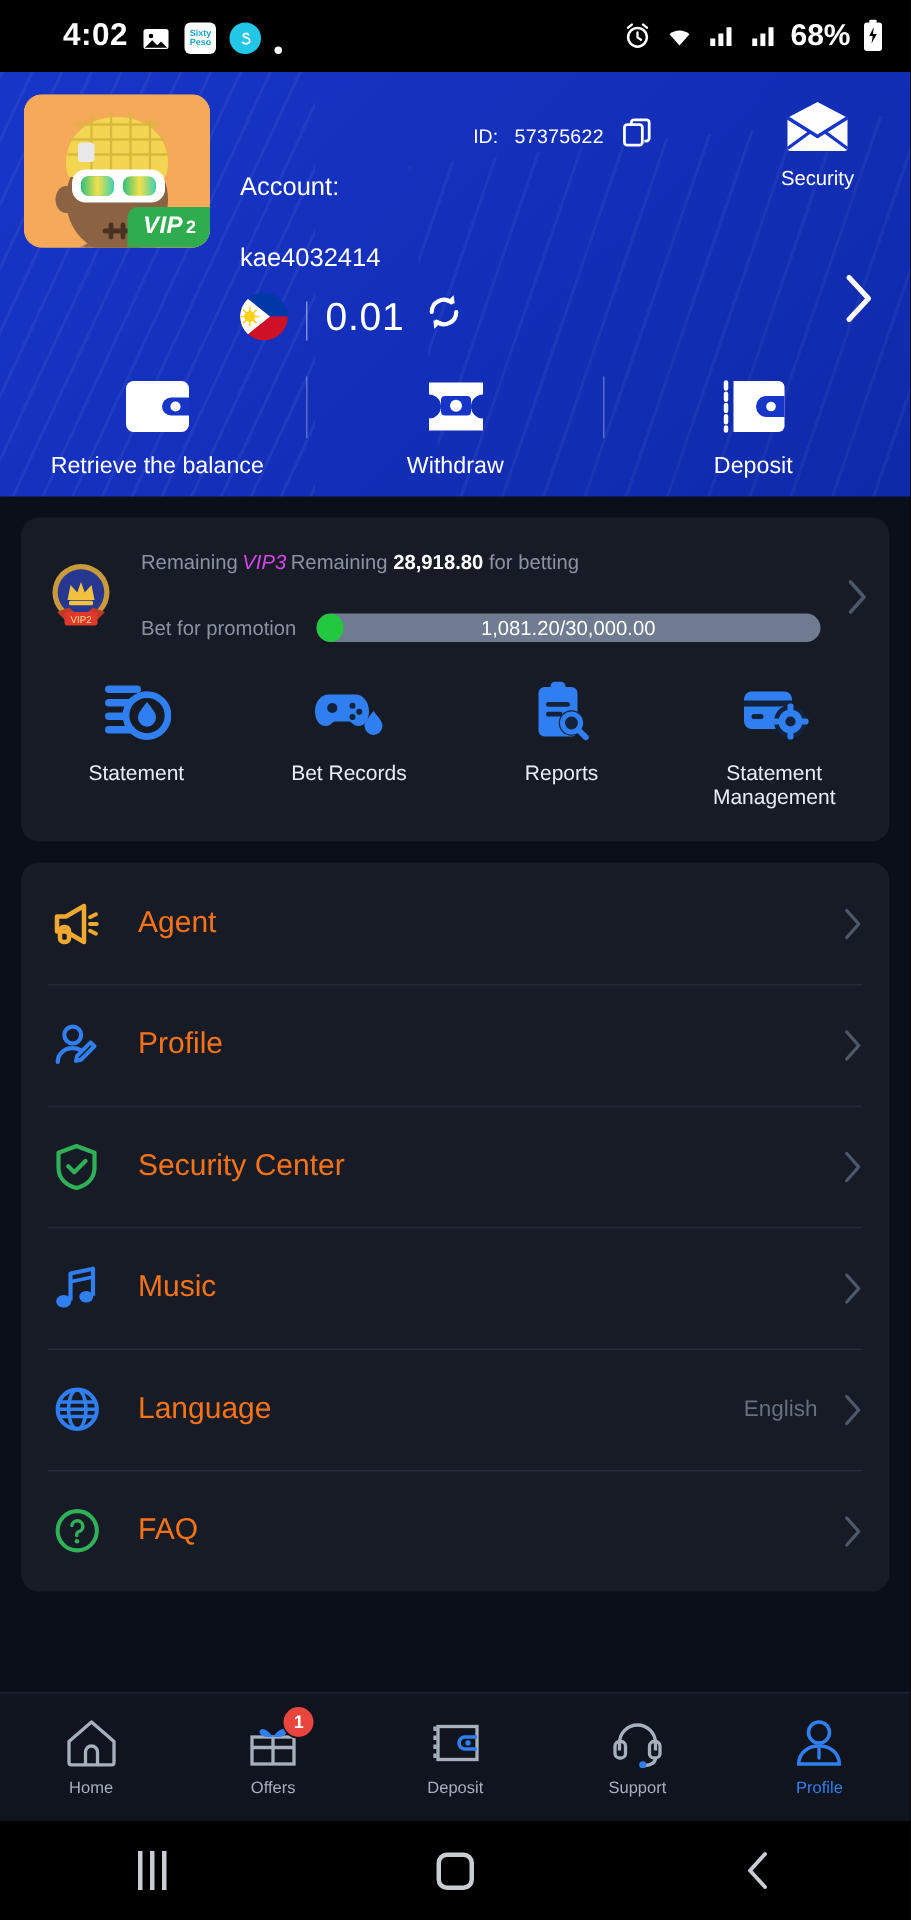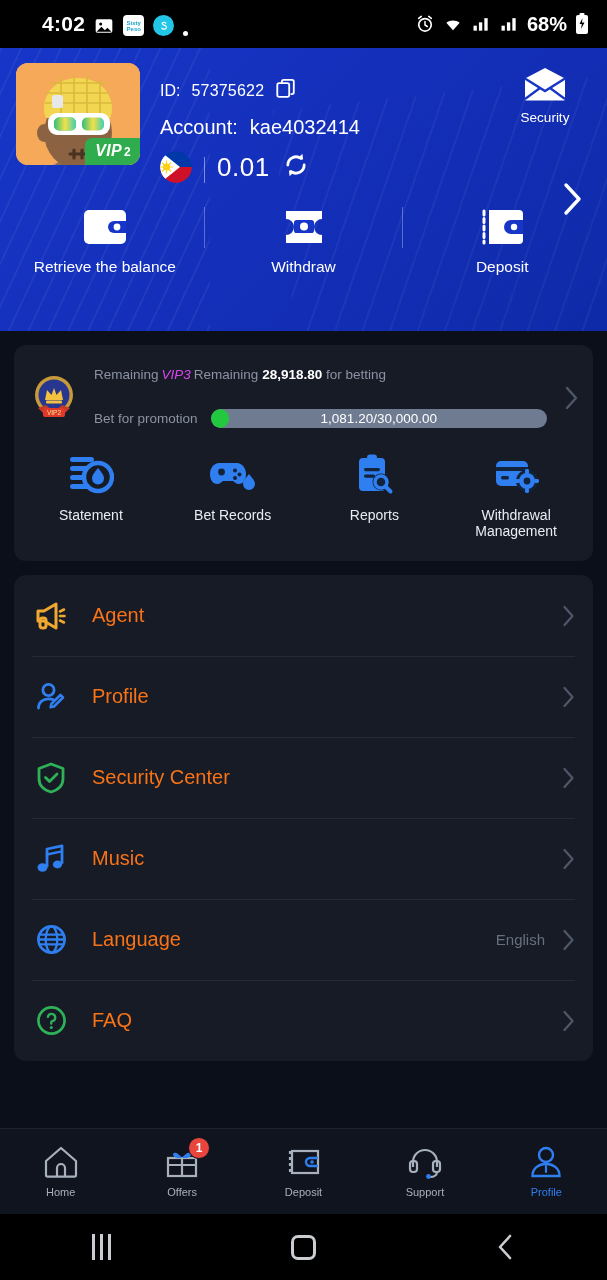--- a/index.html
+++ b/index.html
@@ -48,24 +48,24 @@
     width:124px; height:102px; border-radius:12px; flex:0 0 124px; position:relative;
     background:#f5a959; overflow:hidden;
   }
   .vipbadge {
     position:absolute; right:0; bottom:0; background:#2fad4e; color:#fff;
     font-size:16px; font-style:italic; font-weight:700; padding:4px 9px 5px 10px;
     border-top-left-radius:7px; letter-spacing:.3px;
   }
   .vipbadge .n { font-size:12px; font-style:normal; font-weight:600; margin-left:2px; }
   .hdr-info { padding-left:20px; padding-top:15px; flex:1; min-width:0; }
-  .idrow { display:flex; align-items:center; gap:11px; font-size:16px; color:#fff; }
+  .idrow { display:flex; align-items:center; gap:11px; font-size:13px; color:#fff;justify-content:center; }
   .idrow .lbl { font-weight:400; }
   .idrow .val { font-weight:500; letter-spacing:.2px; }
-  .acctrow { margin-top:12px; font-size:20px; color:#fff; display:flex; gap:12px; }
+  .acctrow { margin-top:12px; font-size:17px; color:#fff; display:flex; gap:27px;flex-direction:column; }
   .balrow { margin-top:12px; display:flex; align-items:flex-end; gap:12px; }
   .flag { width:32px; height:32px; border-radius:50%; overflow:hidden; flex:0 0 32px; position:relative; }
   .bal-sep { width:1px; height:26px; background:rgba(255,255,255,.45); }
   .bal-num { font-size:26px; color:#fff; font-weight:400; letter-spacing:.5px; }
   .msgbox { position:absolute; right:14px; top:18px; width:96px; text-align:center; z-index:3; }
   .msg-label { font-size:13.5px; color:#fff; margin-top:4px; }
   .hdr-chev { position:absolute; right:22px; top:132px; z-index:3; }
 
   .hdr-actions {
     display:flex; align-items:flex-start; position:relative; z-index:2;
@@ -411,21 +411,21 @@
               <circle cx="35" cy="28" r="8" fill="#2f7ff0"></circle>
               <circle cx="35" cy="28" r="3.4" fill="#13233b"></circle>
               <g fill="#2f7ff0">
                 <rect x="33" y="16" width="4" height="5" rx="1.4"></rect>
                 <rect x="33" y="35" width="4" height="5" rx="1.4"></rect>
                 <rect x="23" y="26" width="5" height="4" rx="1.4"></rect>
                 <rect x="42" y="26" width="5" height="4" rx="1.4"></rect>
               </g>
             </svg>
           </div>
-          <div class="lbl">Withdrawal Management</div>
+          <div class="lbl">Statement Management</div>
         </div>
       </div>
     </div>
 
     <div class="card menu">
 
       <div class="mrow">
         <span class="mi">
           <svg width="34" height="30" viewBox="0 0 34 30">
             <path d="M4 10h6l12-7v24l-12-7H4z" fill="none" stroke="#f0a830" stroke-width="3" stroke-linejoin="round"></path>

